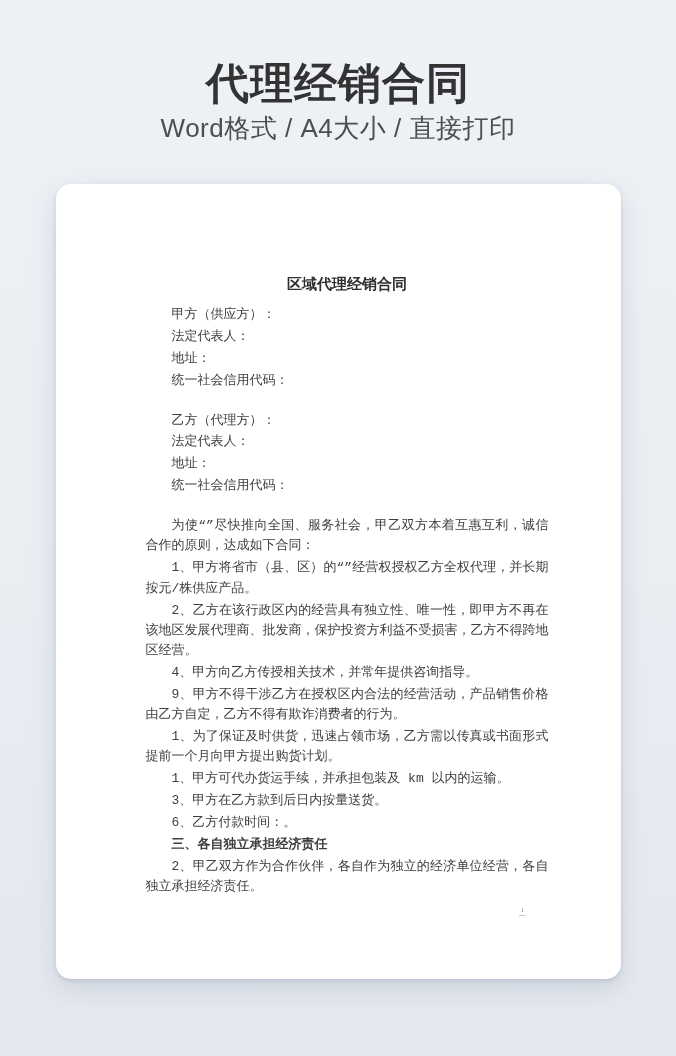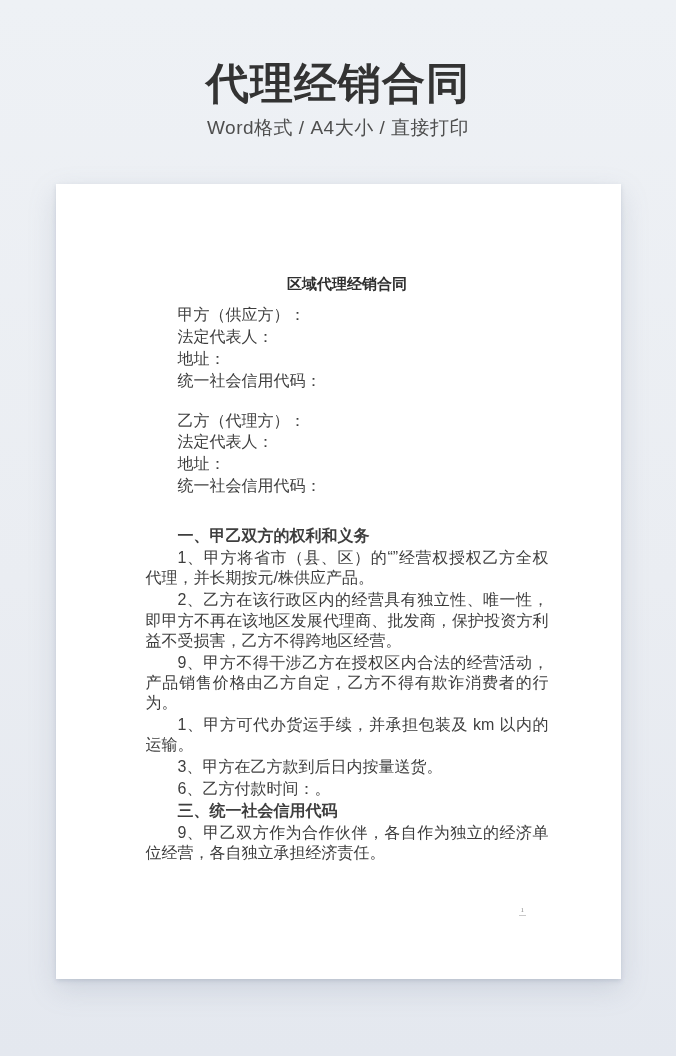--- a/index.html
+++ b/index.html
@@ -14,49 +14,50 @@
   .hero { padding-top: 58px; text-align: center; }
   .hero-title {
     font-size: 43px;
     line-height: 50px;
     font-weight: 800;
     letter-spacing: 1px;
     color: #333333;
   }
   .hero-subtitle {
     margin-top: 5px;
-    font-size: 19px;
+    font-size: 26px;
     line-height: 30px;
     font-weight: 400;
     letter-spacing: 0.5px;
     color: #4e4e4e;
   }
 
   
   .doc-page {
     position: relative;
     width: 565px;
     height: 795px;
     margin: 41px auto 0;
     background: #ffffff;
     box-shadow: 0 2px 4px rgba(125,135,158,0.25), 0 10px 26px rgba(125,135,158,0.22);
     padding: 92px 72px 0 90px;
+    border-radius: 15px;
   }
   .doc-title {
     font-family: "Liberation Sans", "DejaVu Sans", sans-serif;
     font-size: 15px;
     line-height: 16px;
     font-weight: 700;
     text-align: center;
     color: #2e2e2e;
     margin: 0 0 13px;
   }
   .doc-page p {
-    font-family: Liberation Sans, sans-serif;
-    font-size: 16px;
+    font-family: Liberation Mono, monospace;
+    font-size: 13px;
     line-height: 20.3px;
     margin: 0 0 1.6px;
     text-indent: 2em;
     text-align: justify;
     color: #3e3e3e;
   }
   .sec-heading { font-weight: 700; color: #2f2f2f; }
   .first-heading { margin-top: 10px !important; }
   .blank { height: 18px; }
   .pagenum {
@@ -91,29 +92,31 @@
 
     <div class="blank"></div>
 
     <p>乙方（代理方）：</p>
     <p>法定代表人：</p>
     <p>地址：</p>
     <p>统一社会信用代码：</p>
 
     <div class="blank"></div>
 
+    <p>为使“”尽快推向全国、服务社会，甲乙双方本着互惠互利，诚信合作的原则，达成如下合同：</p>
 
-    <p class="sec-heading first-heading">一、甲乙双方的权利和义务</p>
     <p>1、甲方将省市（县、区）的“”经营权授权乙方全权代理，并长期按元/株供应产品。</p>
     <p>2、乙方在该行政区内的经营具有独立性、唯一性，即甲方不再在该地区发展代理商、批发商，保护投资方利益不受损害，乙方不得跨地区经营。</p>
+    <p>4、甲方向乙方传授相关技术，并常年提供咨询指导。</p>
     <p>9、甲方不得干涉乙方在授权区内合法的经营活动，产品销售价格由乙方自定，乙方不得有欺诈消费者的行为。</p>
 
+    <p>1、为了保证及时供货，迅速占领市场，乙方需以传真或书面形式提前一个月向甲方提出购货计划。</p>
     <p>1、甲方可代办货运手续，并承担包装及 km 以内的运输。</p>
     <p>3、甲方在乙方款到后日内按量送货。</p>
     <p>6、乙方付款时间：。</p>
 
-    <p class="sec-heading">三、统一社会信用代码</p>
-    <p>9、甲乙双方作为合作伙伴，各自作为独立的经济单位经营，各自独立承担经济责任。</p>
+    <p class="sec-heading">三、各自独立承担经济责任</p>
+    <p>2、甲乙双方作为合作伙伴，各自作为独立的经济单位经营，各自独立承担经济责任。</p>
 
     <span class="pagenum">1</span>
   </div>
 
 </div>
 
 </body></html>

